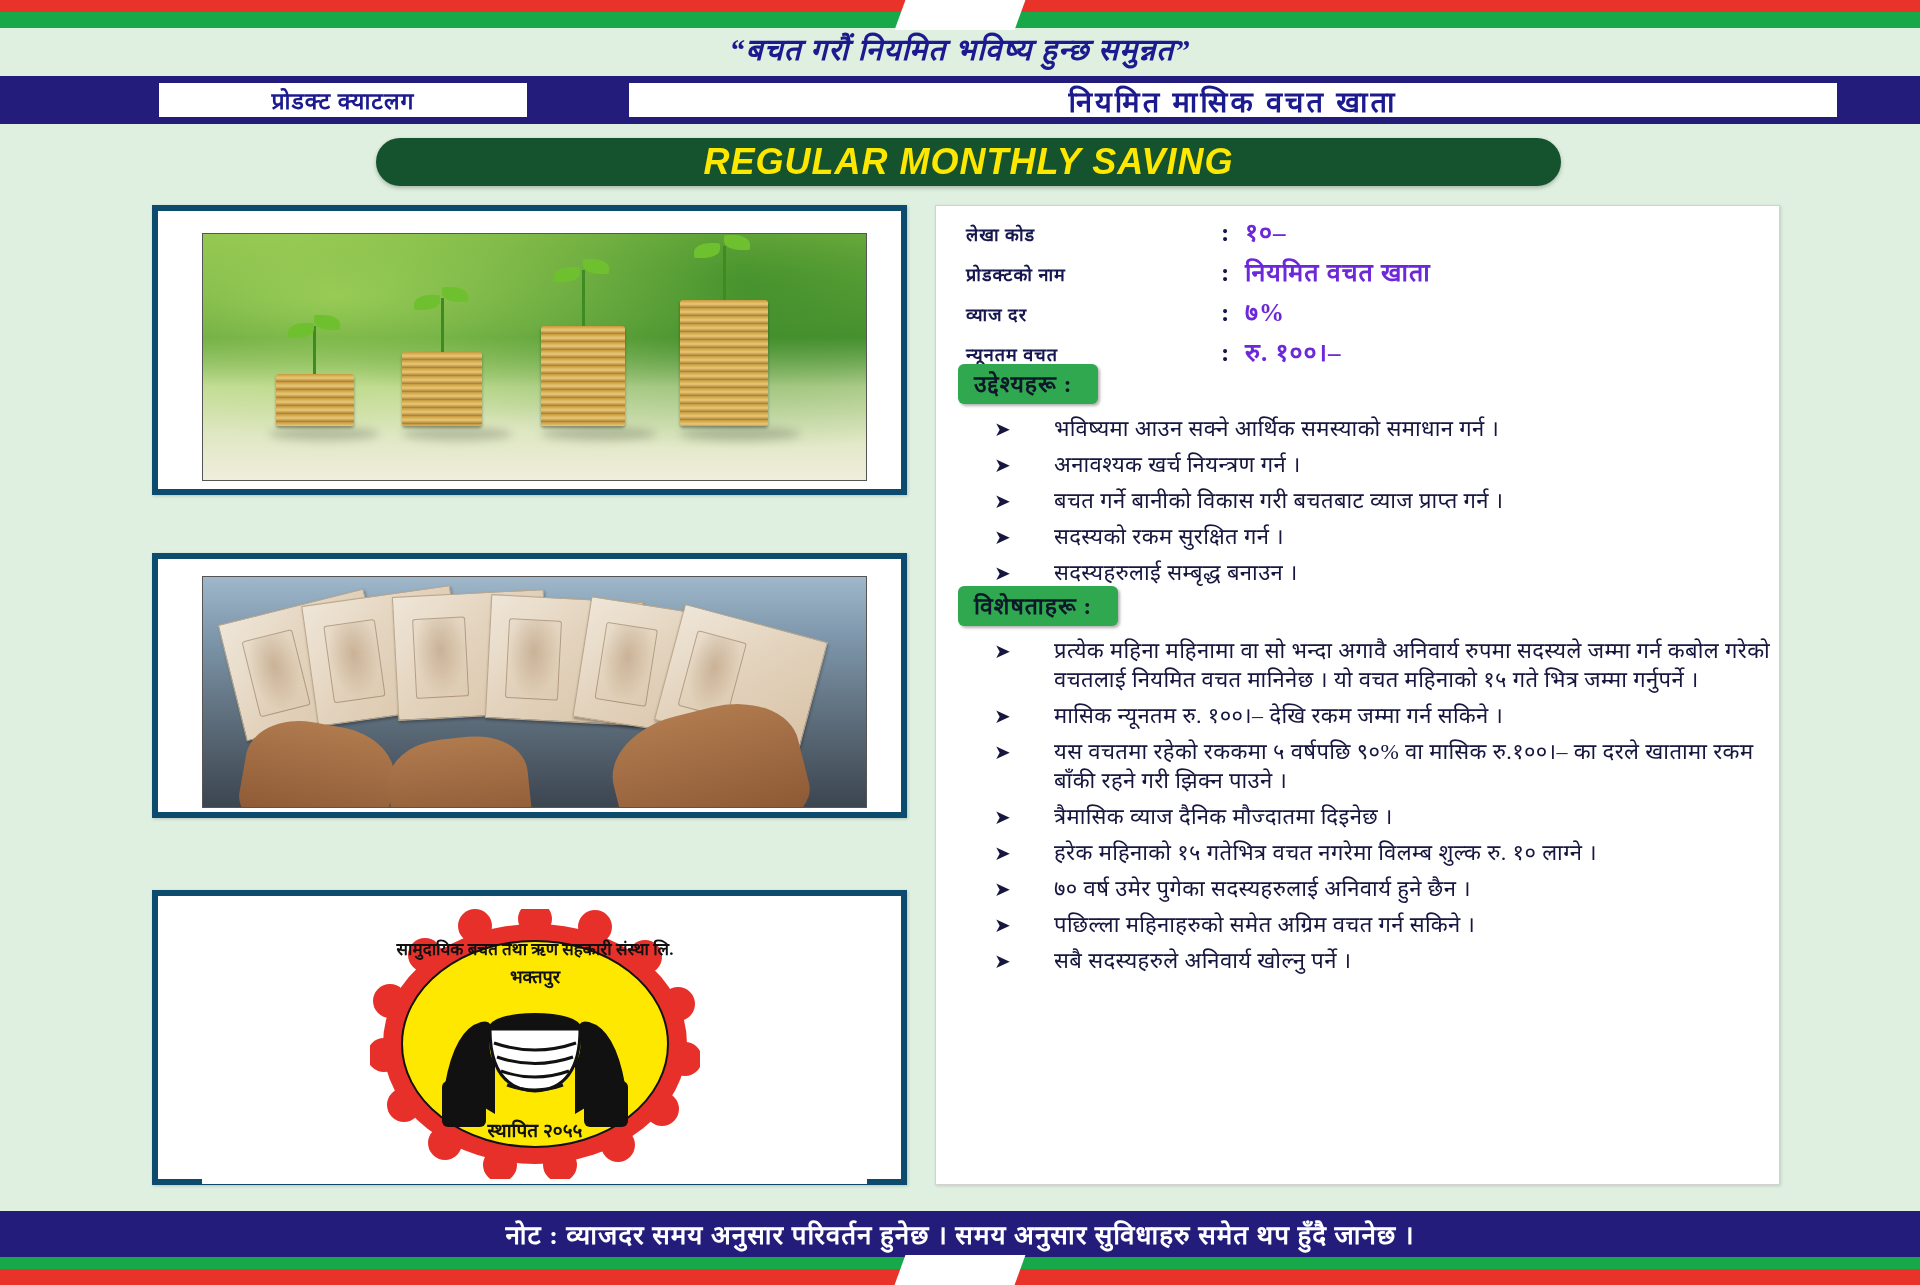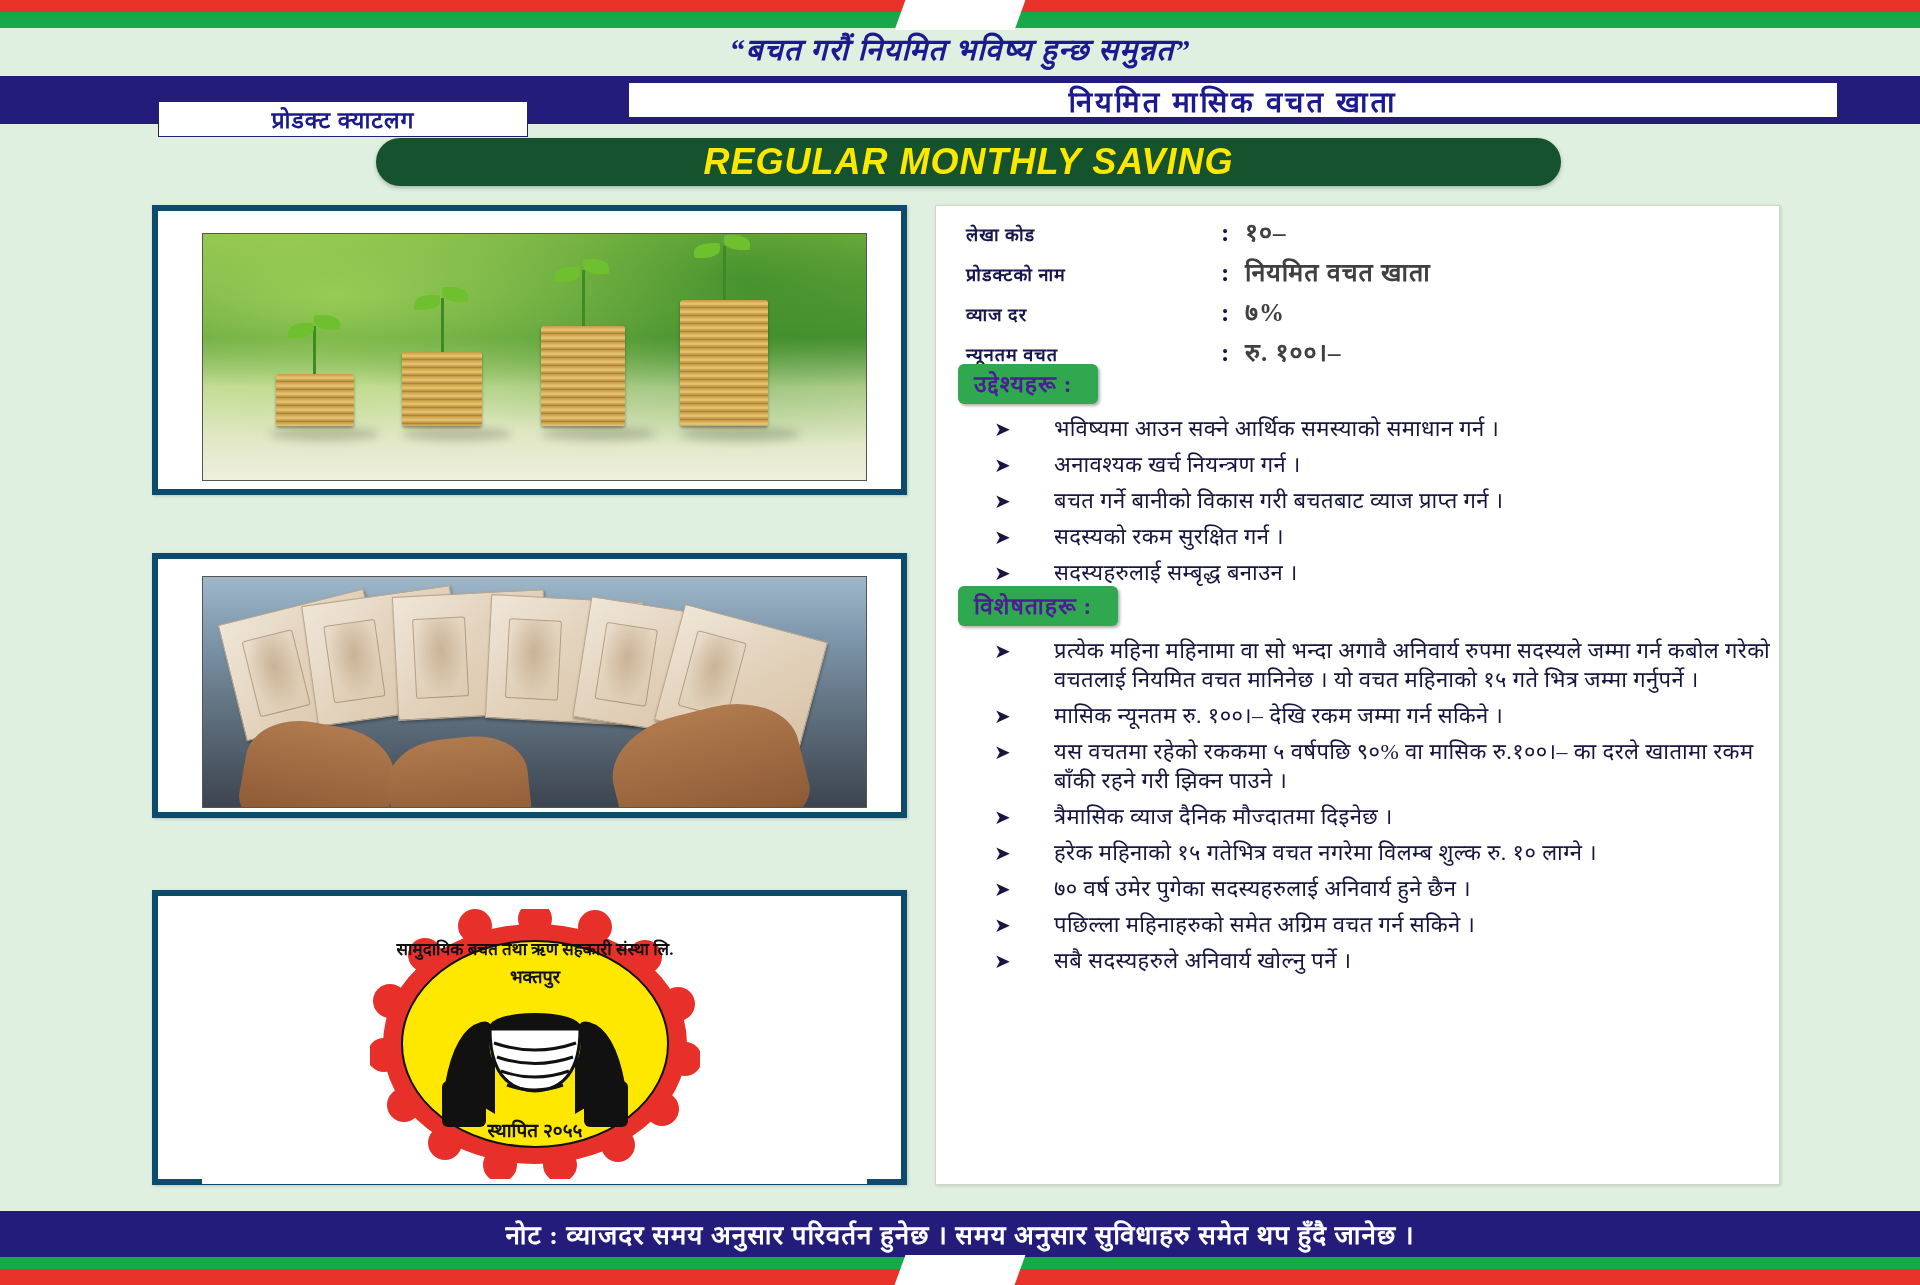--- a/index.html
+++ b/index.html
@@ -58,21 +58,21 @@
     background: #241c7b;
   }
   .header-box {
     position: absolute; top: 82px; height: 36px;
     background: #ffffff;
     border: 1px solid #241c7b;
     display: flex; align-items: center; justify-content: center;
     font-family: "Liberation Serif", serif;
     font-weight: bold; color: #1b1a8e;
   }
-  .header-box.left { left: 158px; width: 370px; font-size: 23px; letter-spacing: 1px; margin-top: 19px; }
+  .header-box.left { left: 158px; width: 370px; font-size: 23px; letter-spacing: 1px; }
   .header-box.right { left: 628px; width: 1210px; font-size: 29px; letter-spacing: 3px; }
 
   
   .title-pill {
     position: absolute; top: 138px; left: 376px; width: 1185px; height: 48px;
     background: #14532d;
     border-radius: 26px;
     display: flex; align-items: center; justify-content: center;
     box-shadow: 0 2px 4px rgba(0,0,0,0.25);
   }
@@ -151,28 +151,28 @@
     position: absolute; left: 935px; top: 205px; width: 845px; height: 980px;
     background: #ffffff;
     border: 1px solid #d2d2d2;
     box-shadow: 1px 1px 3px rgba(0,0,0,0.15);
   }
 
   .facts { position: absolute; left: 30px; top: 8px; width: 790px; }
   .fact-row { display: flex; align-items: baseline; margin-bottom: 6px; font-family: "Liberation Serif", serif; }
   .fact-label { width: 255px; font-size: 18px; font-weight: bold; color: #17174f; letter-spacing: 1px; }
   .fact-colon { width: 24px; font-size: 25px; font-weight: bold; color: #17174f; }
-  .fact-value { font-size: 25px; font-weight: bold; color: #404040; letter-spacing: 1px; }
+  .fact-value { font-size: 25px; font-weight: bold; color: #6d28d9; letter-spacing: 1px; }
 
   .sec-head {
     display: inline-block;
     background: #2fa84f;
     border-radius: 6px;
     padding: 3px 26px 5px 16px;
-    color: #4c1d95;
+    color: #0f172a;
     font-family: "Liberation Serif", serif;
     font-size: 23px; font-weight: bold;
     box-shadow: 2px 2px 3px rgba(0,0,0,0.3);
     letter-spacing: 1px;
   }
 
   .bullets { list-style: none; margin: 10px 0 0 0; padding: 0; }
   .bullets li {
     position: relative;
     padding-left: 96px;

